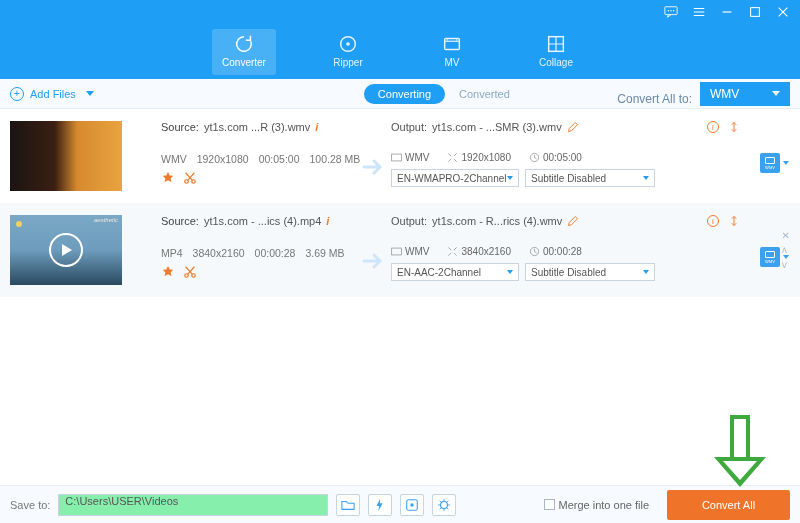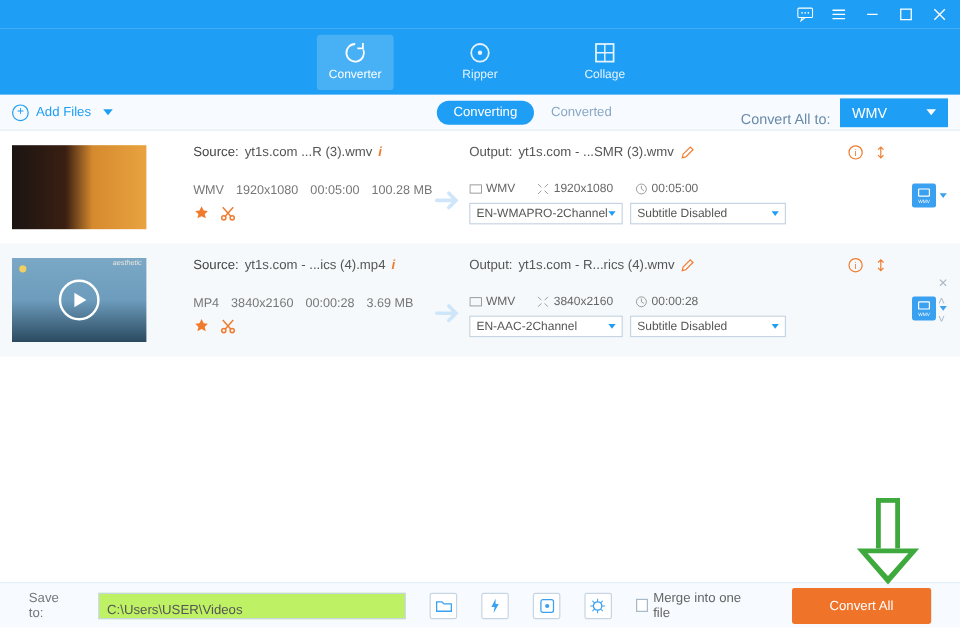--- a/index.html
+++ b/index.html
@@ -65,23 +65,23 @@
 .dd.sub { width: 130px; }
 
 .format-btn { position: absolute; right: 10px; top: 42px; width: 30px; height: 24px; display: flex; align-items: center; gap: 3px; cursor: pointer; }
 .format-btn .box { width: 20px; height: 20px; background: #3aa0f0; border-radius: 2px; display: flex; flex-direction: column; align-items: center; justify-content: center; color: #fff; font-size: 4px; }
 .format-btn .box .top { width: 10px; height: 7px; border: 1.5px solid #fff; border-radius: 1px; margin-bottom: 1px; }
 .format-btn .cd { width: 0; height: 0; border-left: 3px solid transparent; border-right: 3px solid transparent; border-top: 4px solid #3aa0f0; }
 
 .side-controls { position: absolute; right: 10px; top: 230px; display: flex; flex-direction: column; gap: 4px; color: #aab8c6; font-size: 10px; }
 .side-controls span { cursor: pointer; }
 
-.bottom { position: absolute; bottom: 0; left: 0; right: 0; height: 38px; background: #f7fbff; border-top: 1px solid #e6eef6; display: flex; align-items: center; padding: 0 24px; font-size: 11px; gap: 20px; }
+.bottom { position: absolute; bottom: 0; left: 0; right: 0; height: 38px; background: #f7fbff; border-top: 1px solid #e6eef6; display: flex; align-items: center; padding: 0 10px; font-size: 11px; gap: 8px; }
 .saveto-lbl { color: #777; }
-.path-dd { height: 22px; border: 1px solid #c7d5e3; background: #bef264; width: 270px; display: flex; align-items: flex-end; justify-content: space-between; padding: 0 6px; color: #555; cursor: pointer; }
+.path-dd { height: 22px; border: 1px solid #c7d5e3; background: #86efac; width: 270px; display: flex; align-items: flex-start; justify-content: space-between; padding: 0 6px; color: #555; cursor: pointer; }
 .tool-ic { width: 24px; height: 22px; border: 1px solid #c7d5e3; background: #fff; display: flex; align-items: center; justify-content: center; color: #3aa0f0; cursor: pointer; border-radius: 2px; }
 .merge { display: flex; align-items: center; gap: 4px; margin-left: auto; color: #666; }
 .merge .chk { width: 11px; height: 11px; border: 1px solid #a8b8c8; background: #fff; cursor: pointer; }
 .convert-all-btn { background: #f0732a; color: #fff; height: 30px; width: 123px; display: flex; align-items: center; justify-content: center; border-radius: 2px; cursor: pointer; margin-left: 10px; }
 
 .big-arrow { position: absolute; right: 32px; top: 415px; width: 56px; height: 72px; pointer-events: none; }
 .big-arrow .shaft { width: 20px; height: 42px; background: #fff; border: 4px solid #3eaa3e; margin: 0 auto; border-bottom: none; }
 .big-arrow .head { width: 0; height: 0; border-left: 26px solid transparent; border-right: 26px solid transparent; border-top: 30px solid #3eaa3e; margin: 0 auto; position: relative; }
 .big-arrow .head::after { content:""; position:absolute; top:-26px; left:-17px; width:0; height:0; border-left:17px solid transparent; border-right:17px solid transparent; border-top:19px solid #fff; }
 
@@ -139,20 +139,31 @@
         <svg viewBox="0 0 24 24">
           <circle cx="12" cy="12" r="8" fill="none" stroke="#e6f3fd" stroke-width="1.6"></circle>
           <circle cx="12" cy="12" r="2" fill="#e6f3fd"></circle>
         </svg>
       </span>
     <span class="lbl">Ripper</span>
   </div>
   <div class="nav-item">
     <span class="icon">
         <svg viewBox="0 0 24 24">
+          <rect x="4" y="6" width="16" height="12" rx="1" fill="none" stroke="#e6f3fd" stroke-width="1.6"></rect>
+          <path d="M4 9h16" stroke="#e6f3fd" stroke-width="1.3"></path>
+          <circle cx="7" cy="7.5" r="0.8" fill="#e6f3fd"></circle>
+          <circle cx="17" cy="7.5" r="0.8" fill="#e6f3fd"></circle>
+        </svg>
+      </span>
+    <span class="lbl">MV</span>
+  </div>
+  <div class="nav-item">
+    <span class="icon">
+        <svg viewBox="0 0 24 24">
           <rect x="4" y="4" width="16" height="16" fill="none" stroke="#e6f3fd" stroke-width="1.6"></rect>
           <path d="M12 4v16M4 12h16" stroke="#e6f3fd" stroke-width="1.3"></path>
         </svg>
       </span>
     <span class="lbl">Collage</span>
   </div>
 </div>
 
 <div class="subbar">
   <div class="add-files">

